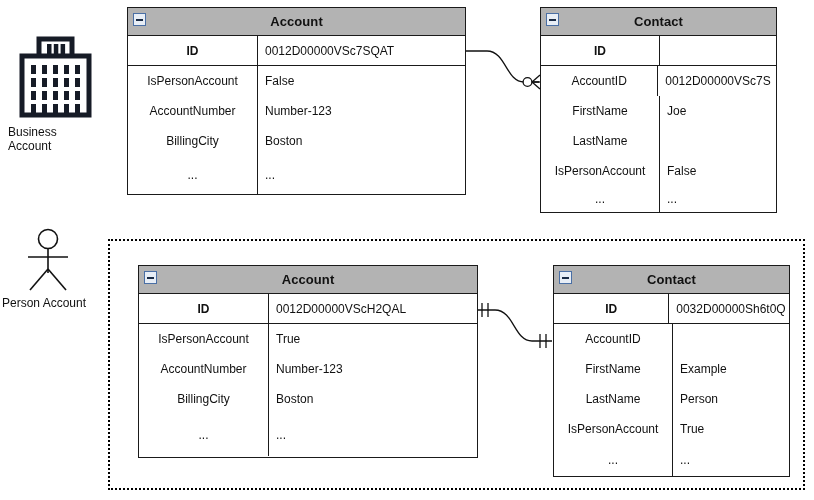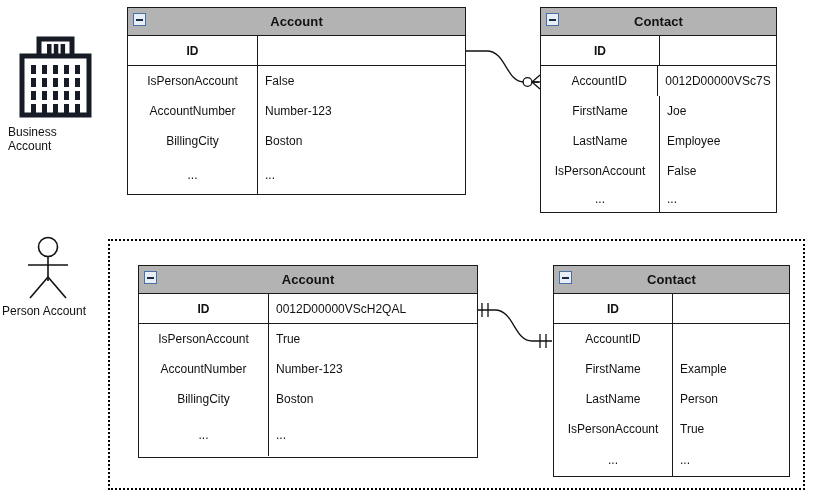--- a/index.html
+++ b/index.html
@@ -166,21 +166,21 @@
           <rect x="34" y="74" width="5" height="9"></rect>
         <rect x="45" y="74" width="5" height="9"></rect>
           <rect x="56" y="74" width="5" height="9"></rect>
         <rect x="67" y="74" width="5" height="9"></rect>
       </g>
     </svg>
     <div class="actor-label">Business
 Account</div>
   </div>
 
-  <div class="actor" style="left:2px; top:232px; width:95px;">
+  <div class="actor" style="left:2px; top:224px; width:95px;">
     <svg width="95" height="72" viewBox="0 0 95 72" style="display:block;margin:0 auto;">
       <g stroke="#111111" stroke-width="1.6" fill="none">
         <circle cx="46" cy="15" r="9.5"></circle>
         <line x1="46" y1="25" x2="46" y2="49"></line>
         <line x1="26" y1="33" x2="66" y2="33"></line>
         <line x1="46" y1="45" x2="28" y2="66"></line>
         <line x1="46" y1="45" x2="64" y2="66"></line>
       </g>
     </svg>
     <div class="actor-label">Person Account</div>
@@ -188,20 +188,21 @@
 
   <div class="entity" style="left:127px; top:7px; width:339px; height:188px;">
     <div class="entity-header">
       <div class="collapse-btn">
           <i></i>
         </div>
       <span class="entity-title">Account</span>
     </div>
     <div class="erow pk" style="height:30px;">
       <div class="ecell-name" style="width:130px;">ID</div>
+      <div class="ecell-val">0012D00000VSc7SQAT</div>
     </div>
     <div class="erow" style="height:30px;">
       <div class="ecell-name" style="width:130px;">IsPersonAccount</div>
       <div class="ecell-val">False</div>
     </div>
     <div class="erow" style="height:30px;">
       <div class="ecell-name" style="width:130px;">AccountNumber</div>
       <div class="ecell-val">Number-123</div>
     </div>
     <div class="erow" style="height:30px;">
@@ -227,21 +228,20 @@
     <div class="erow" style="height:30px;">
       <div class="ecell-name" style="width:119px;">AccountID</div>
       <div class="ecell-val">0012D00000VSc7S</div>
     </div>
     <div class="erow" style="height:30px;">
       <div class="ecell-name" style="width:119px;">FirstName</div>
       <div class="ecell-val">Joe</div>
     </div>
     <div class="erow" style="height:30px;">
       <div class="ecell-name" style="width:119px;">LastName</div>
-      <div class="ecell-val">Employee</div>
     </div>
     <div class="erow" style="height:30px;">
       <div class="ecell-name" style="width:119px;">IsPersonAccount</div>
       <div class="ecell-val">False</div>
     </div>
     <div class="erow" style="height:26px;">
       <div class="ecell-name" style="width:119px;">...</div>
       <div class="ecell-val">...</div>
     </div>
   </div>
@@ -277,20 +277,21 @@
 
   <div class="entity" style="left:553px; top:265px; width:237px; height:212px;">
     <div class="entity-header">
       <div class="collapse-btn">
           <i></i>
         </div>
       <span class="entity-title">Contact</span>
     </div>
     <div class="erow pk" style="height:30px;">
       <div class="ecell-name" style="width:119px;">ID</div>
+      <div class="ecell-val">0032D00000Sh6t0Q</div>
     </div>
     <div class="erow" style="height:30px;">
       <div class="ecell-name" style="width:119px;">AccountID</div>
     </div>
     <div class="erow" style="height:30px;">
       <div class="ecell-name" style="width:119px;">FirstName</div>
       <div class="ecell-val">Example</div>
     </div>
     <div class="erow" style="height:30px;">
       <div class="ecell-name" style="width:119px;">LastName</div>

